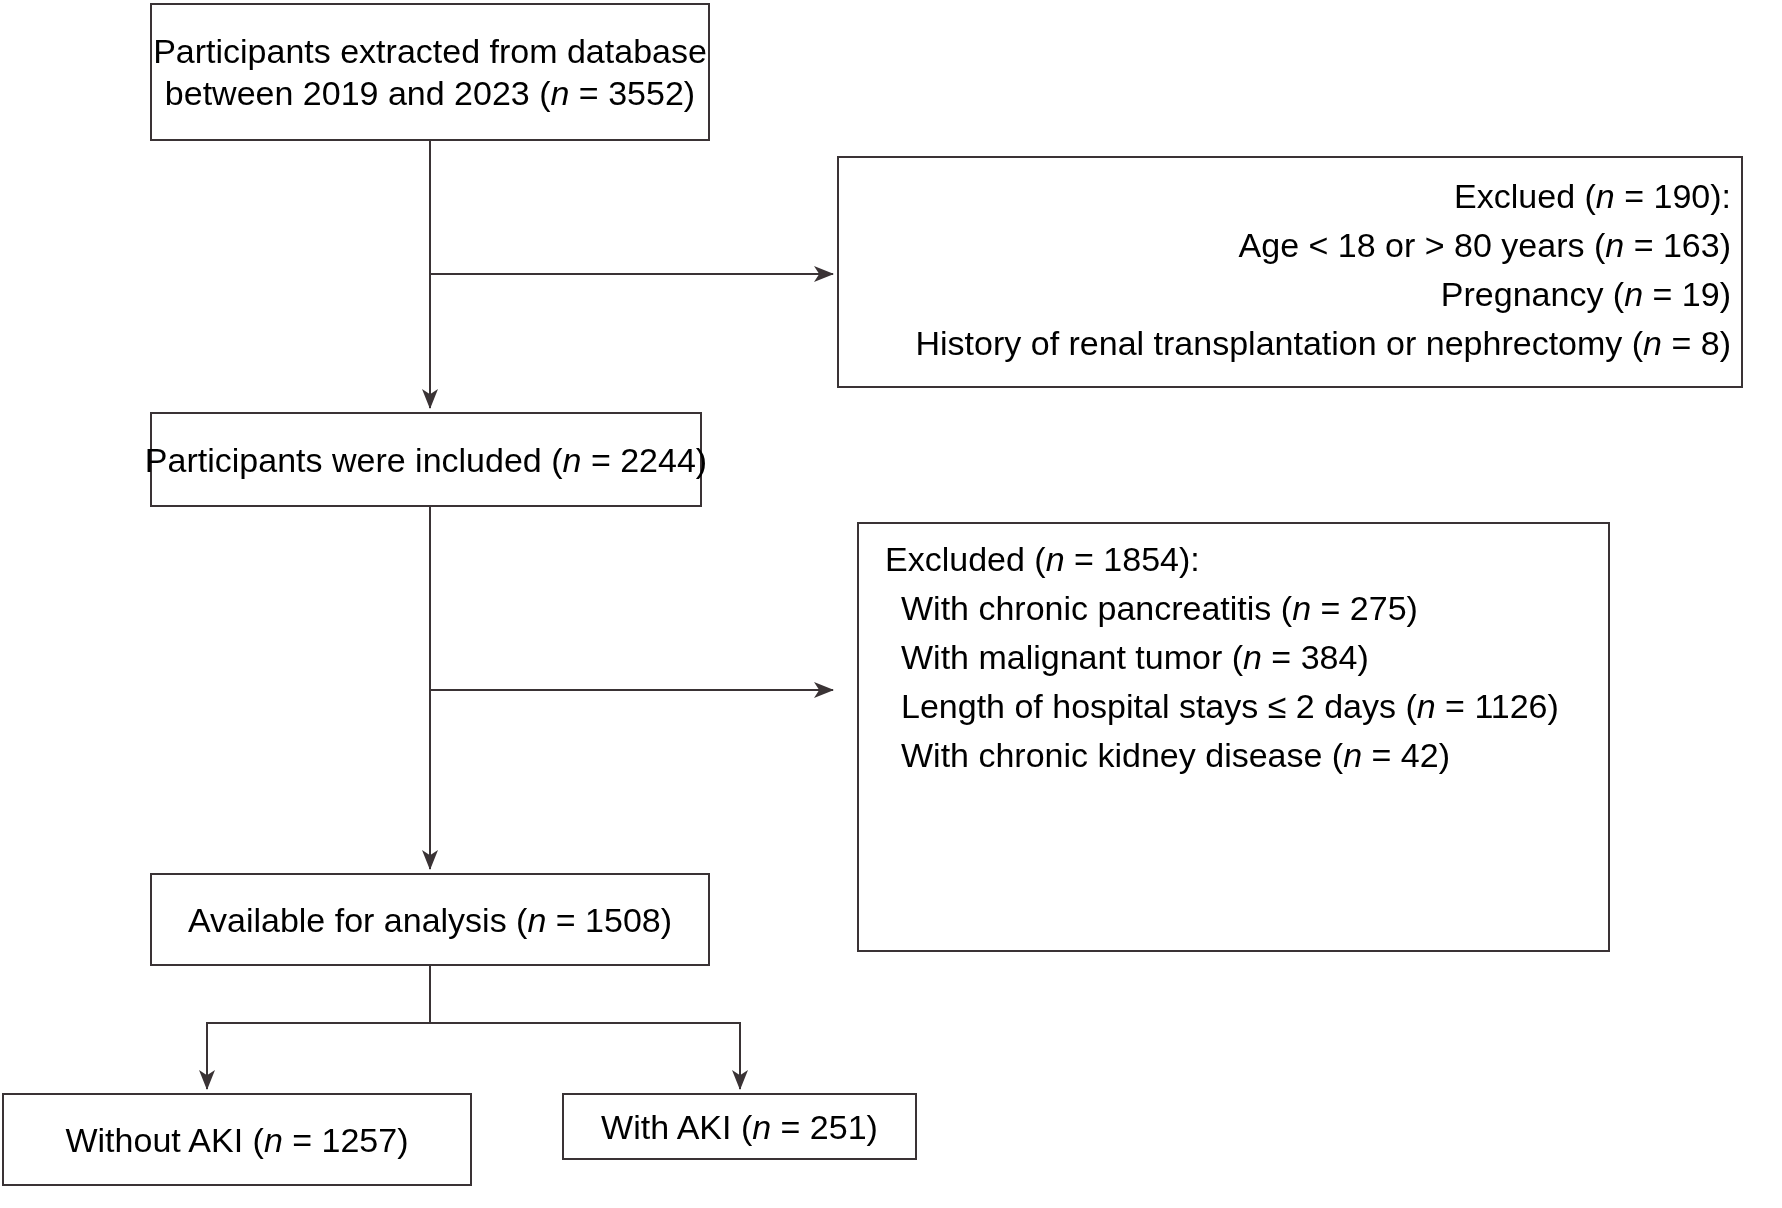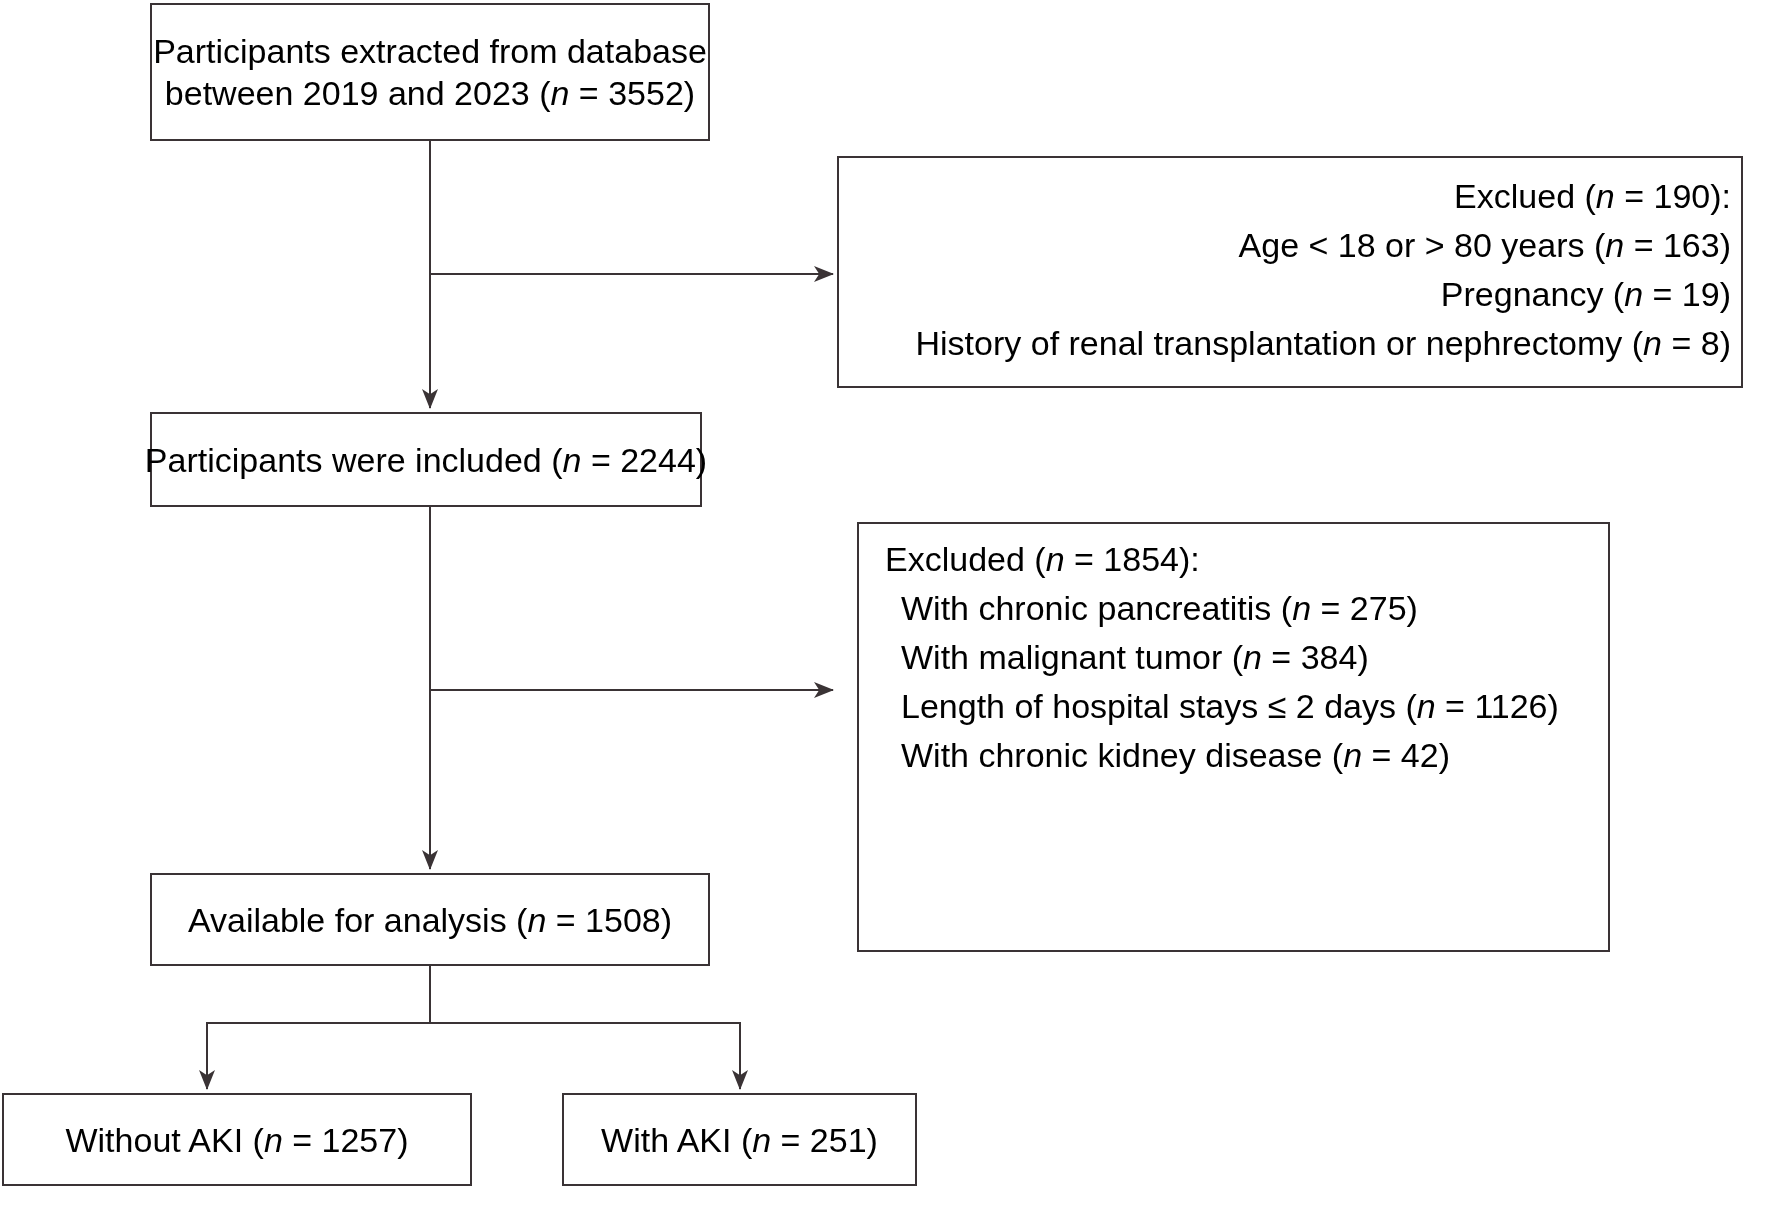--- a/index.html
+++ b/index.html
@@ -114,17 +114,17 @@
   </div>
 
   <div class="box centered" style="left:150px; top:873px; width:560px; height:93px;text-align:right;">
     <div class="bline">Available for analysis (<i>n</i> = 1508)</div>
   </div>
 
   <div class="box centered" style="left:2px; top:1093px; width:470px; height:93px;">
     <div class="bline">Without AKI (<i>n</i> = 1257)</div>
   </div>
 
-  <div class="box centered" style="left:562px; top:1093px; width:355px; height:93px;">
+  <div class="box centered" style="left:562px; top:1093px; width:355px; height:67px;">
     <div class="bline">With AKI (<i>n</i> = 251)</div>
   </div>
 
 </div>
 
 </body></html>

